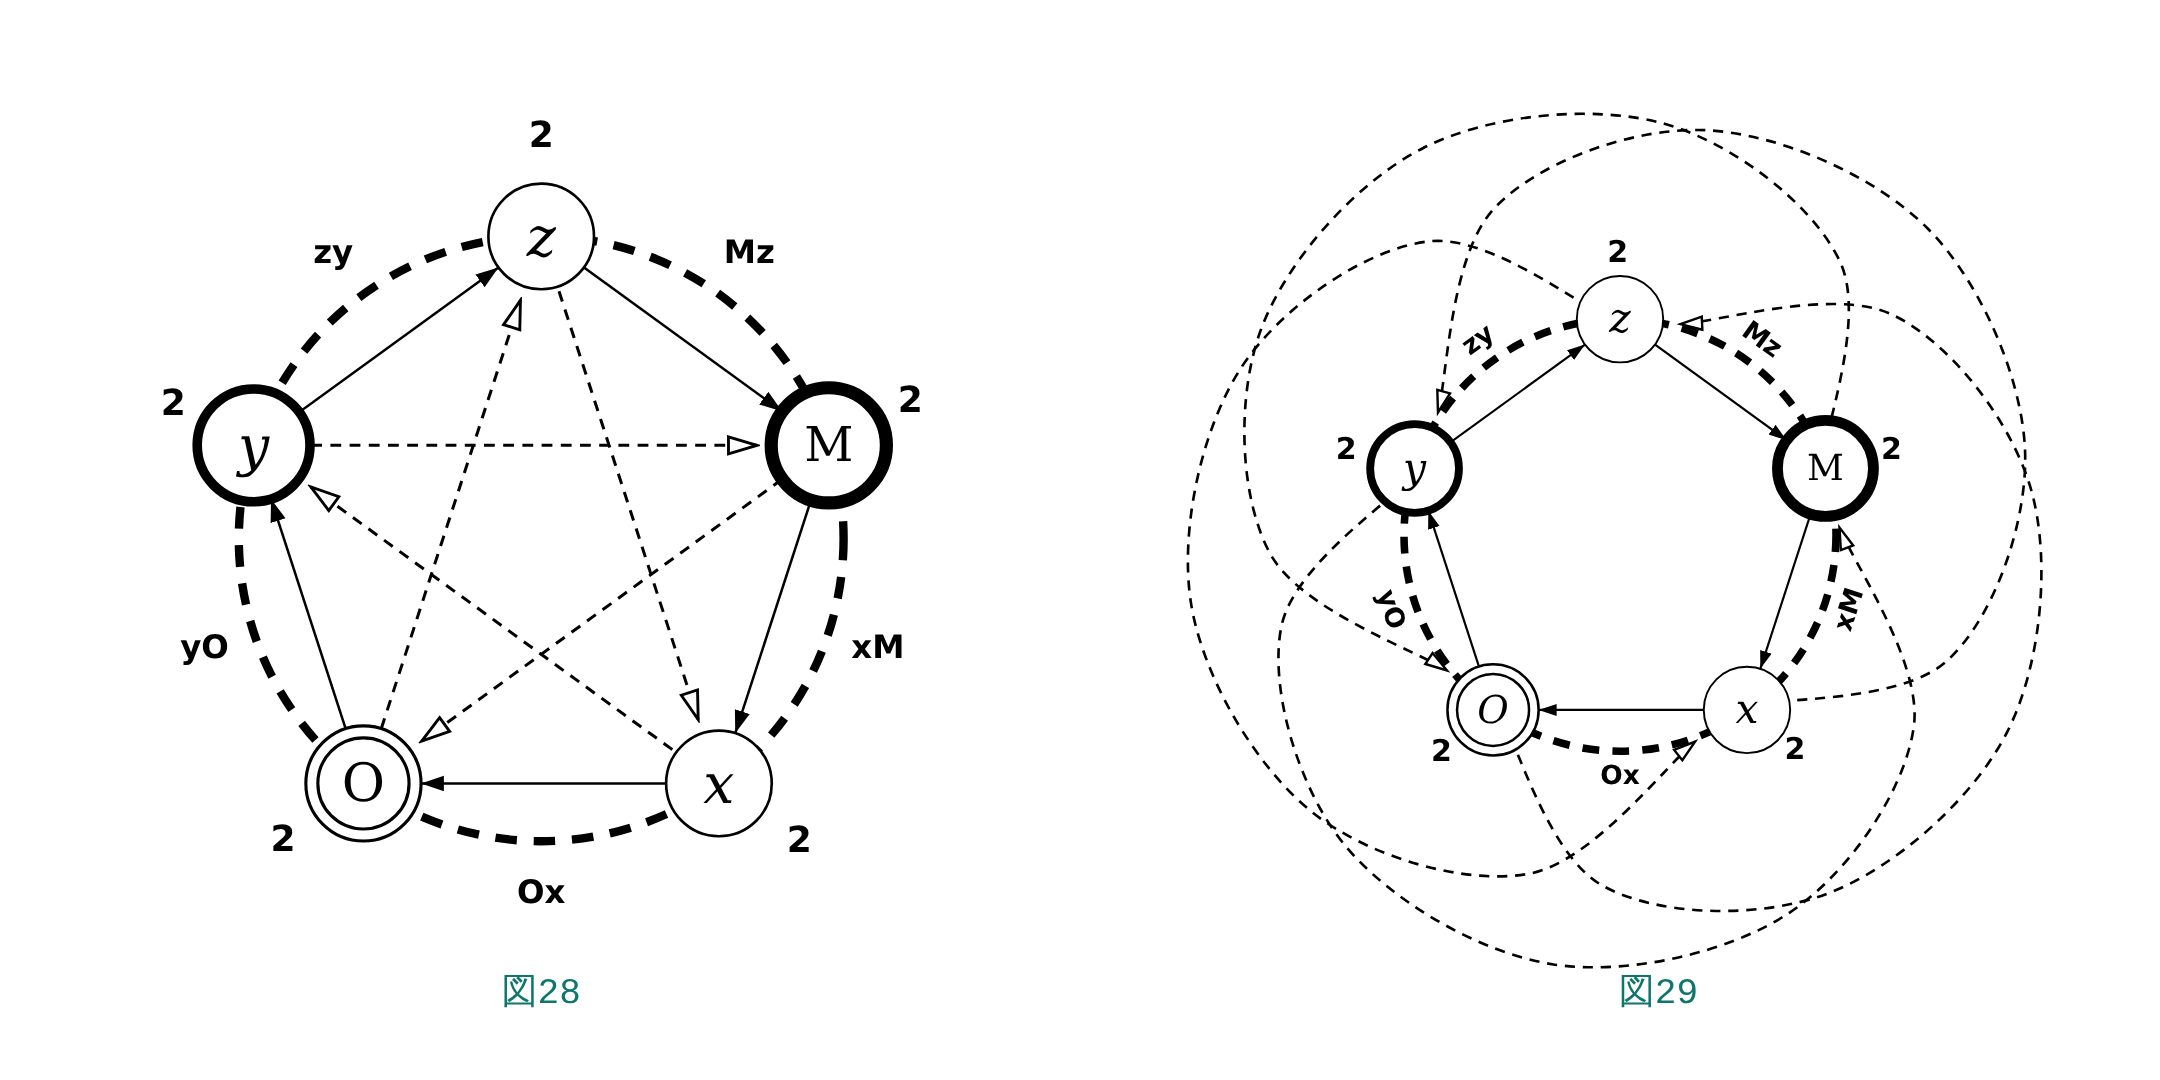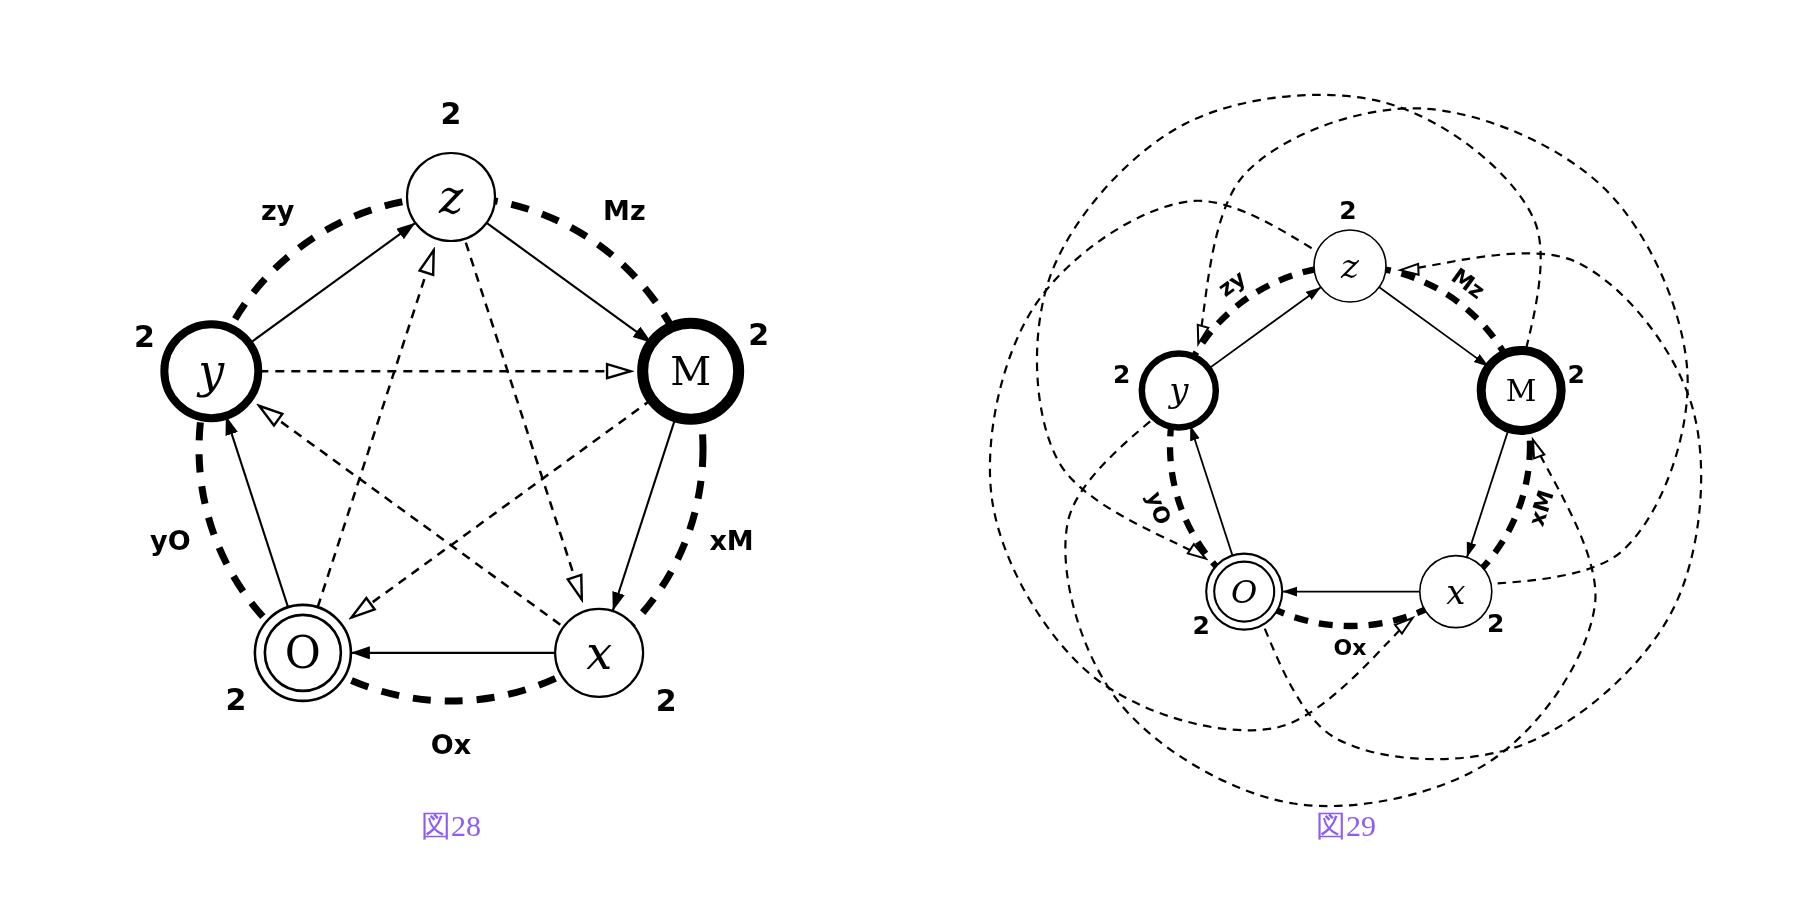--- a/index.html
+++ b/index.html
@@ -1,22 +1,22 @@
 <!DOCTYPE html>
 <html><head>
 <meta charset="utf-8">
 <style>
   html,body{margin:0;padding:0;background:#ffffff;}
   #stage{position:relative;width:1800px;height:900px;background:#ffffff;overflow:hidden;
          font-family:"DejaVu Sans", sans-serif;}
   #diagram-svg{position:absolute;left:0;top:0;}
-  .caption{position:absolute;width:260px;text-align:center;font-size:30px;color:#8b5cf6;
-           font-family:Liberation Serif, serif;}
+  .caption{position:absolute;width:260px;text-align:center;font-size:30px;color:#0f766e;
+           font-family:Liberation Mono, monospace;}
   #cap0{left:321px;top:806px;}
-  #cap1{left:1216px;top:806px;}
+  #cap1{left:1252px;top:806px;}
 </style>
 </head>
 <body>
 
 <div id="stage">
   <svg id="diagram-svg" width="1800" height="900" viewBox="0 0 1800 900">
       <defs>
         <marker id="hf0" markerWidth="21" markerHeight="15" refX="19" refY="6.5" orient="auto" markerUnits="userSpaceOnUse">
           <path d="M0,0 L19,6.5 L0,13 Z" fill="#000000"></path>
         </marker>

